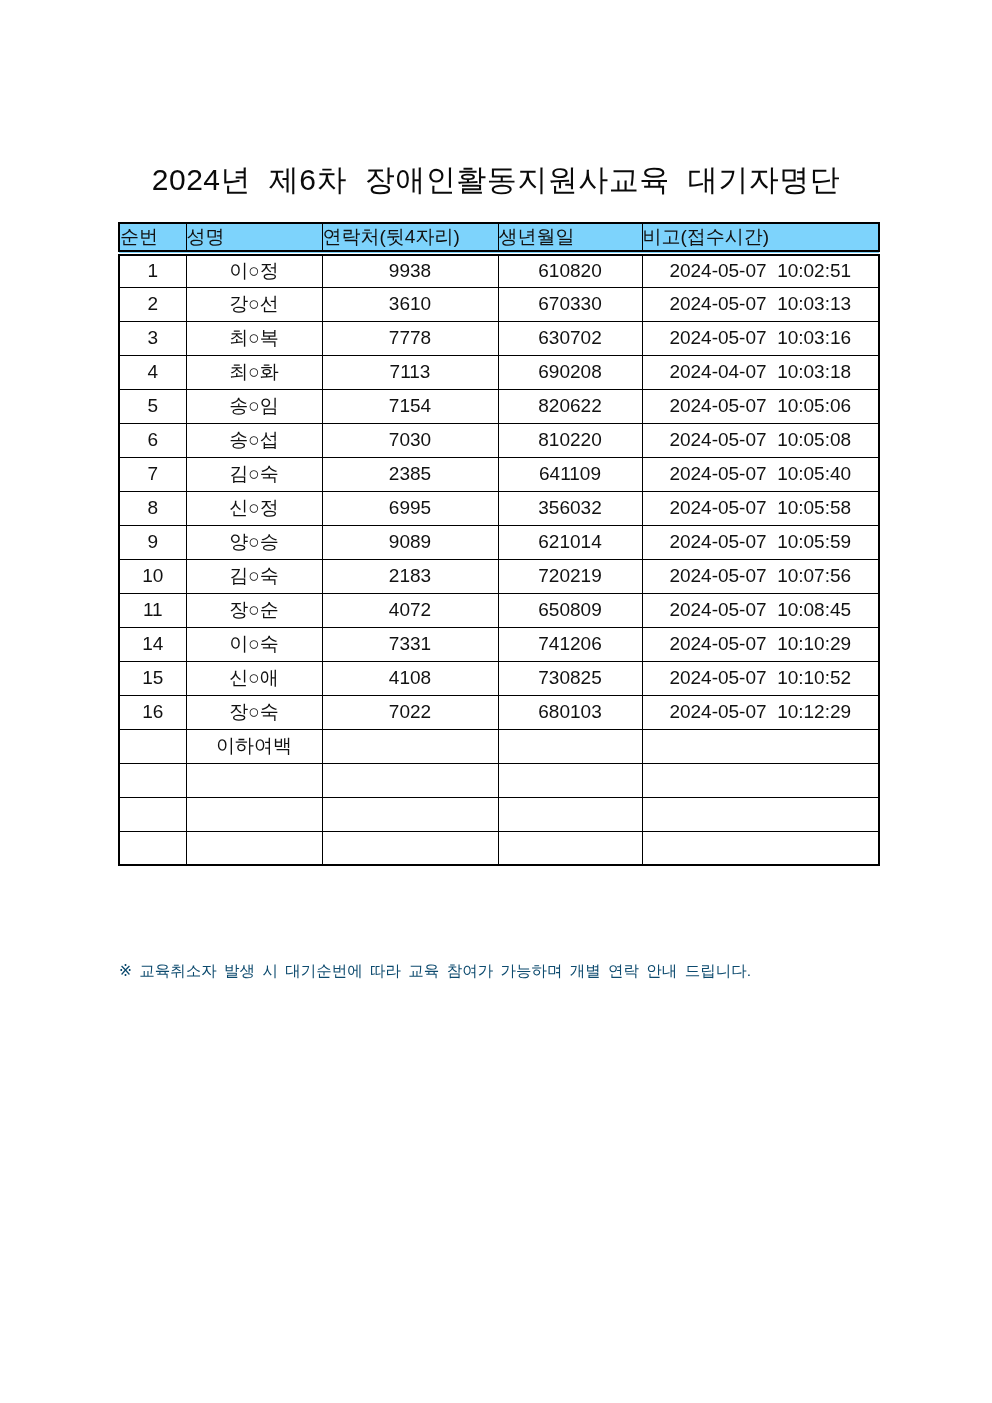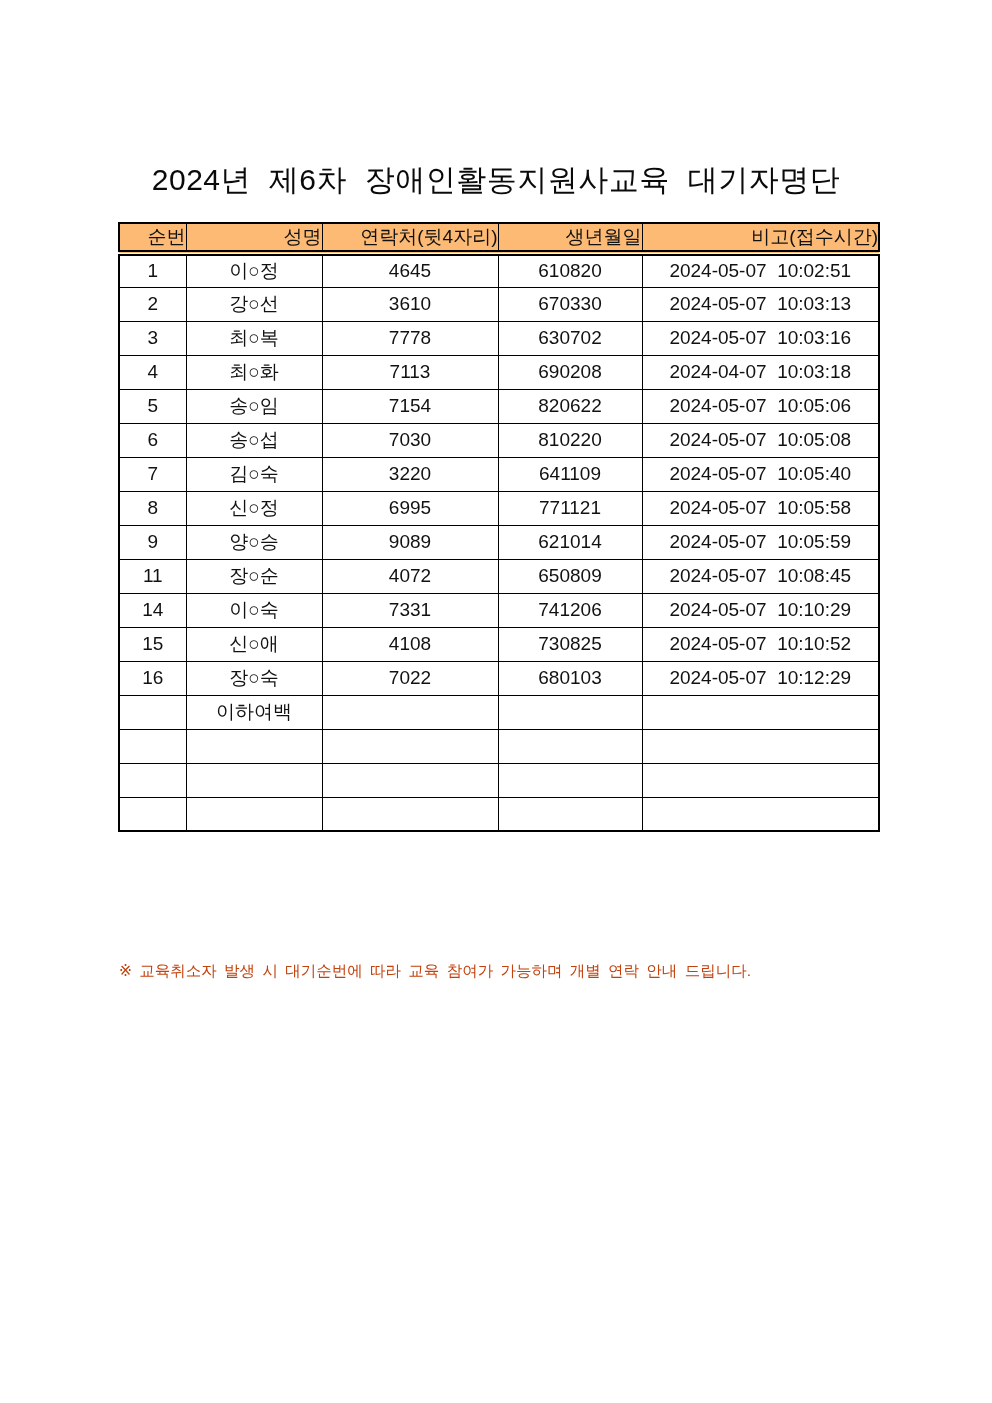--- a/index.html
+++ b/index.html
@@ -32,46 +32,46 @@
     top: 222px;
     left: 118px;
   }
   table.waitlist {
     width: 760px;
     table-layout: fixed;
     border-collapse: collapse;
     border: 2.5px solid #000000;
   }
   table.waitlist th {
-    background: #fdba74;
+    background: #7dd3fc;
     border: 1.5px solid #000000;
     border-bottom: 6px double #000000;
     height: 24px;
     font-size: 19px;
     font-weight: normal;
-    text-align: right;
+    text-align: left;
     vertical-align: middle;
     color: #111111;
   }
   table.waitlist td {
     border: 1.5px solid #000000;
     height: 34px;
     font-size: 19px;
     text-align: center;
     vertical-align: middle;
     white-space: pre;
     color: #111111;
   }
   .footnote {
     position: absolute;
     top: 961px;
     left: 119px;
     font-size: 15.5px;
     word-spacing: 3px;
-    color: #c2410c;
+    color: #0c4a6e;
   }
 </style>
 </head>
 <body>
 
 <div class="page">
 
   <div class="doc-title">2024년 제6차 장애인활동지원사교육 대기자명단</div>
 
   <div class="table-wrap">
@@ -89,21 +89,21 @@
           <th>성명</th>
           <th>연락처(뒷4자리)</th>
           <th>생년월일</th>
           <th>비고(접수시간)</th>
         </tr>
       </thead>
       <tbody>
           <tr>
             <td>1</td>
             <td>이○정</td>
-            <td>4645</td>
+            <td>9938</td>
             <td>610820</td>
             <td>2024-05-07  10:02:51</td>
           </tr>
           <tr>
             <td>2</td>
             <td>강○선</td>
             <td>3610</td>
             <td>670330</td>
             <td>2024-05-07  10:03:13</td>
           </tr>
@@ -131,39 +131,46 @@
           <tr>
             <td>6</td>
             <td>송○섭</td>
             <td>7030</td>
             <td>810220</td>
             <td>2024-05-07  10:05:08</td>
           </tr>
           <tr>
             <td>7</td>
             <td>김○숙</td>
-            <td>3220</td>
+            <td>2385</td>
             <td>641109</td>
             <td>2024-05-07  10:05:40</td>
           </tr>
           <tr>
             <td>8</td>
             <td>신○정</td>
             <td>6995</td>
-            <td>771121</td>
+            <td>356032</td>
             <td>2024-05-07  10:05:58</td>
           </tr>
           <tr>
             <td>9</td>
             <td>양○승</td>
             <td>9089</td>
             <td>621014</td>
             <td>2024-05-07  10:05:59</td>
           </tr>
           <tr>
+            <td>10</td>
+            <td>김○숙</td>
+            <td>2183</td>
+            <td>720219</td>
+            <td>2024-05-07  10:07:56</td>
+          </tr>
+          <tr>
             <td>11</td>
             <td>장○순</td>
             <td>4072</td>
             <td>650809</td>
             <td>2024-05-07  10:08:45</td>
           </tr>
           <tr>
             <td>14</td>
             <td>이○숙</td>
             <td>7331</td>

